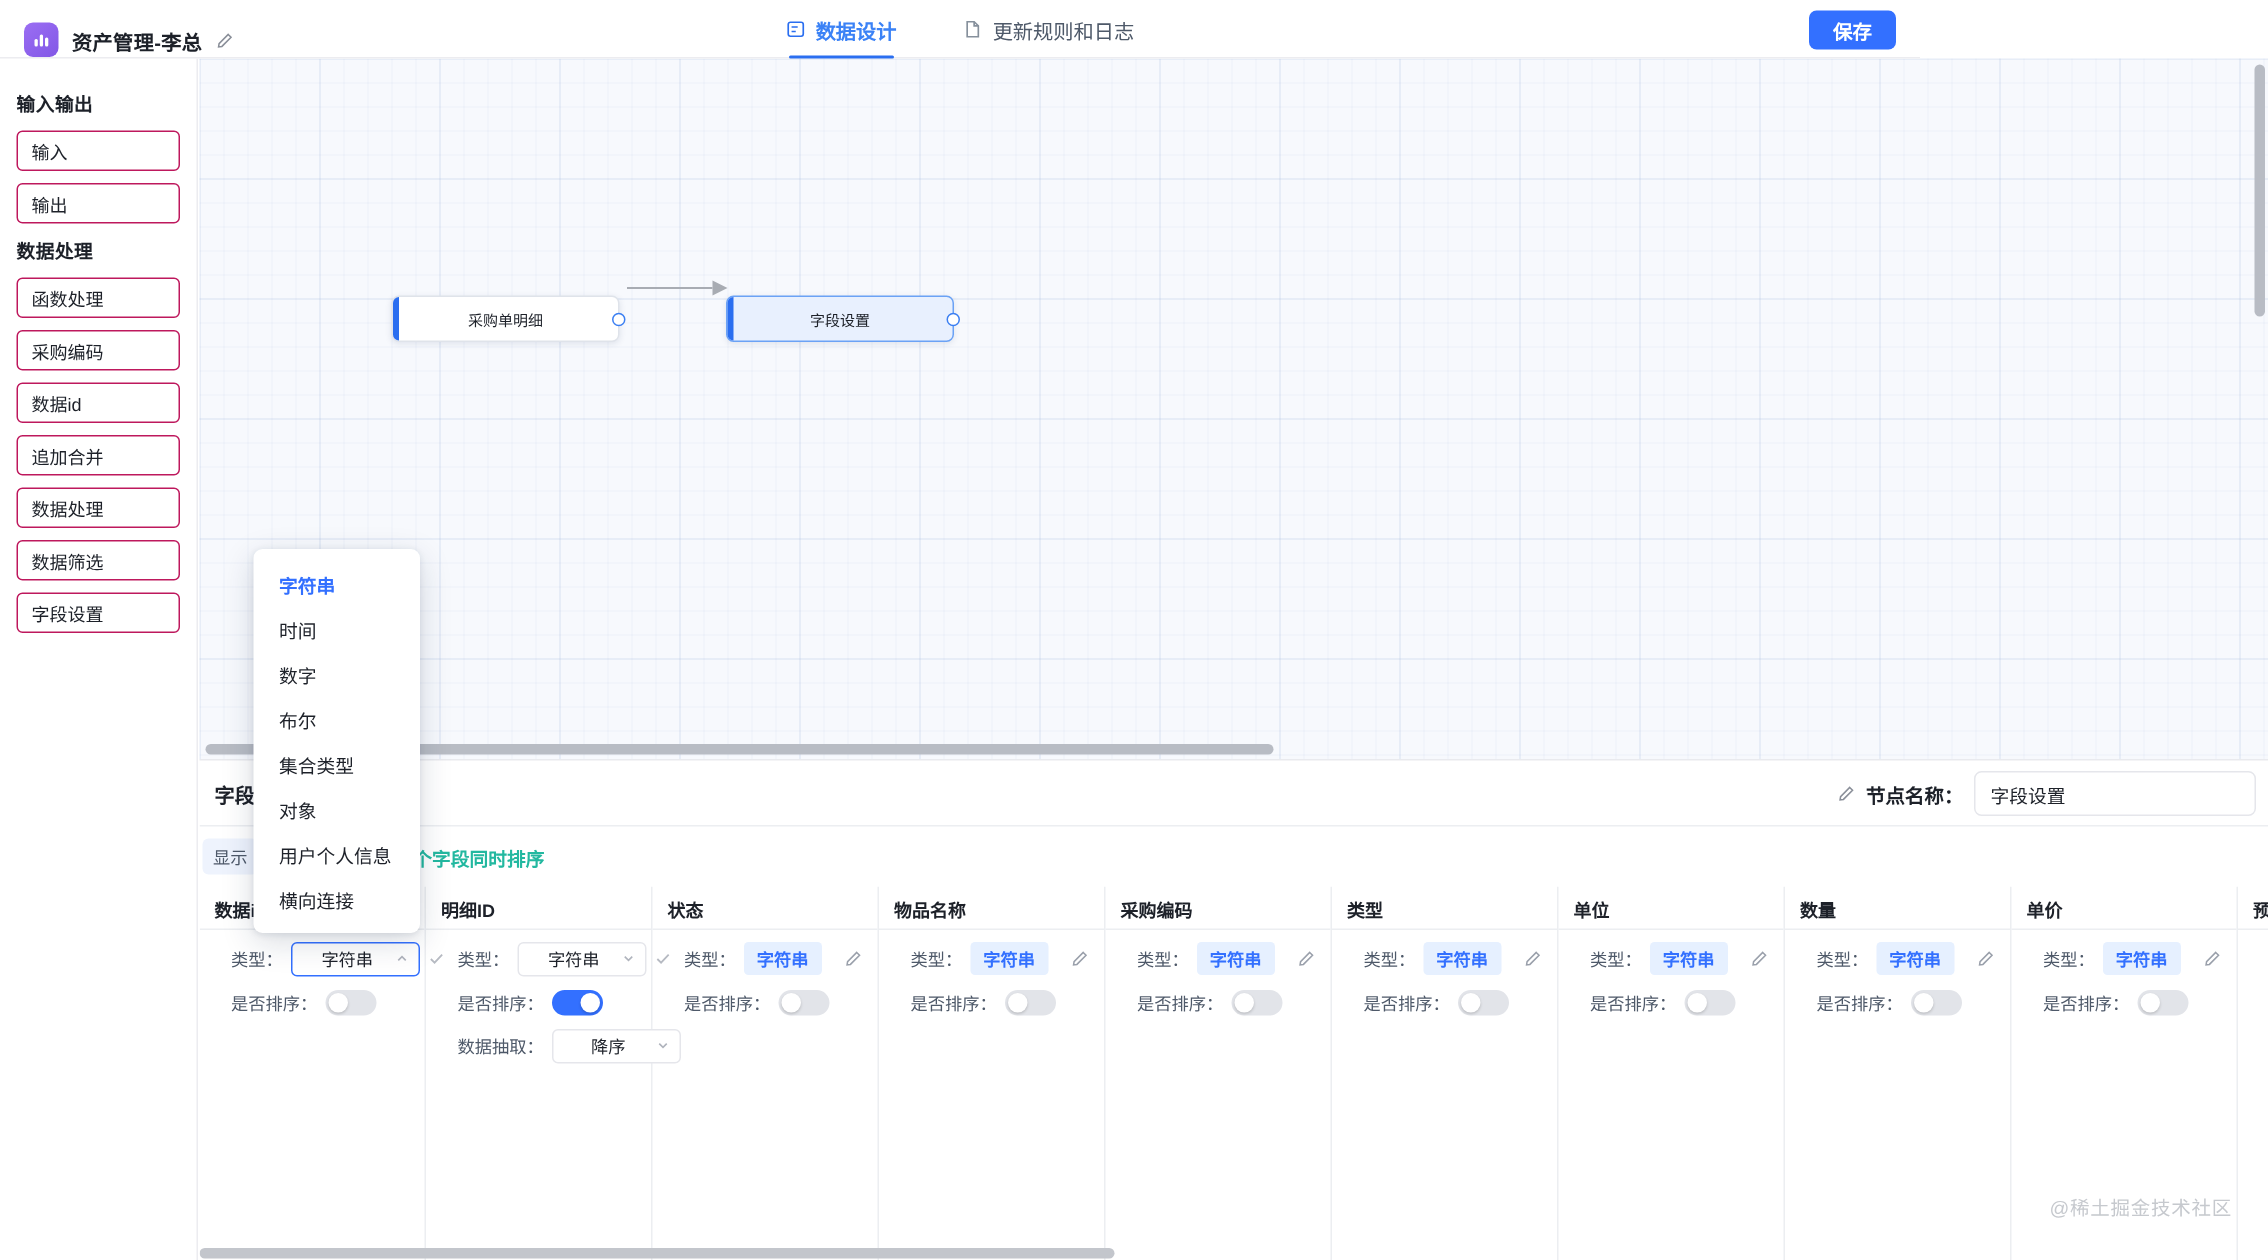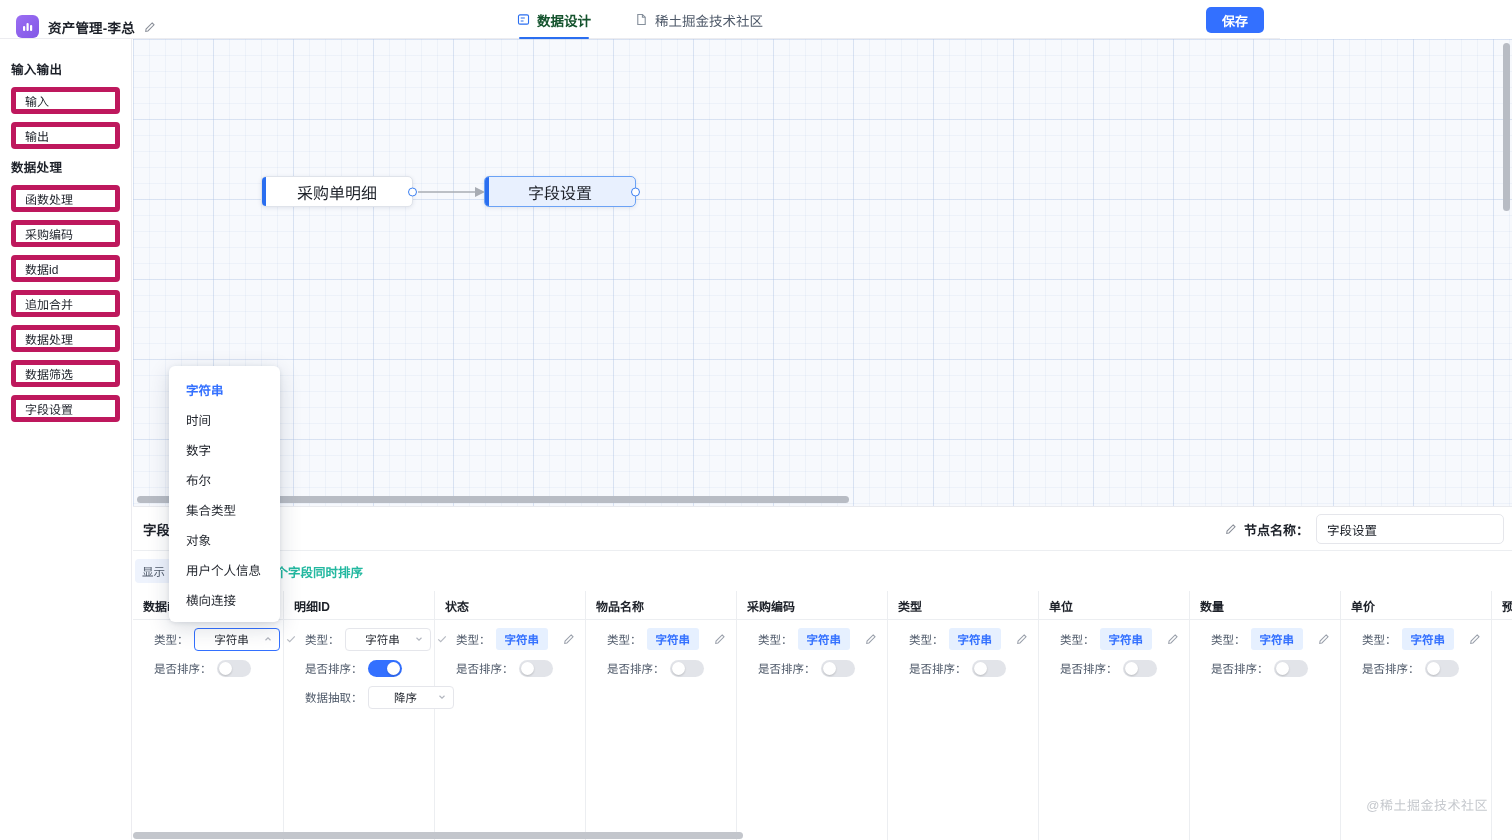--- a/index.html
+++ b/index.html
@@ -31,21 +31,21 @@
 
   .tabs {
     position: absolute; left: 0; right: 0; top: 0; height: 39px;
     display: flex; align-items: center; justify-content: center; gap: 44px;
   }
   .tab {
     position: relative; height: 39px; display: flex; align-items: center; gap: 7px;
     font-size: 13.5px; color: #4e5969; cursor: pointer;
   }
   .tab .tab-ico { color: #86909c; display: inline-flex; }
-  .tab.active { color: #14532d; font-weight: 700; }
+  .tab.active { color: #3b82f6; font-weight: 700; }
   .tab.active .tab-ico { color: #2a6ef0; }
   .tab.active::after {
     content: ""; position: absolute; left: 2px; right: 2px; bottom: 0;
     height: 2px; background: #2a6ef0; border-radius: 2px;
   }
   .save-btn {
     position: absolute; right: 16px; top: 7px;
     background: #3370ff; color: #fff; border: none; border-radius: 5px;
     font-size: 13px; font-weight: 700; padding: 0 16px; height: 26px;
     font-family: inherit; cursor: pointer;
@@ -56,42 +56,43 @@
     position: absolute; left: 0; top: 39px; width: 132px; height: 801px;
     background: #fff; border-right: 1px solid #ececf0; padding: 14px 11px 0 11px;
     overflow: hidden;
   }
   .side-group-title {
     font-size: 12.5px; color: #1d2129; font-weight: 700;
     margin: 6px 0 9px 0; letter-spacing: .3px;
   }
   .side-group-title.second { margin-top: 4px; }
   .side-item {
-    height: 27px; border: 5px solid #be185d; border-radius: 4px;
+    height: 27px; border: 1px solid #be185d; border-radius: 4px;
     background: #fff; display: flex; align-items: center; padding-left: 9px;
     font-size: 12px; color: #1d2129; margin-bottom: 8px; cursor: grab;
   }
 
   
   .canvas {
     position: absolute; left: 133px; top: 39px; width: 1379px; height: 467px;
     background-color: #f7f9fd;
     background-image:
       linear-gradient(to right, rgba(170,190,225,.30) 1px, transparent 1px),
       linear-gradient(to bottom, rgba(170,190,225,.30) 1px, transparent 1px),
       linear-gradient(to right, rgba(170,190,225,.13) 1px, transparent 1px),
       linear-gradient(to bottom, rgba(170,190,225,.13) 1px, transparent 1px);
     background-size: 80px 80px, 80px 80px, 16px 16px, 16px 16px;
     overflow: hidden;
   }
   .node {
     position: absolute; height: 31px; border-radius: 5px;
     display: flex; align-items: center; justify-content: center;
-    font-size: 16px; color: #1d2129; cursor: move;
+    font-size: 10px; color: #1d2129; cursor: move;
     box-shadow: 0 1px 4px rgba(20,40,90,.10);
+    margin-top: 21px;
   }
   .node-source {
     left: 128px; top: 137px; width: 152px;
     background: #fff; border: 1px solid #dfe3ea;
   }
   .node-source::before {
     content: ""; position: absolute; left: 0; top: 0; bottom: 0; width: 4px;
     background: #2a6ef0; border-radius: 5px 0 0 5px;
   }
   .node-target {
@@ -249,21 +250,21 @@
         </span>
         <span>数据设计</span>
       </div>
       <div class="tab">
         <span class="tab-ico">
           <svg width="13" height="13" viewBox="0 0 14 14" fill="none" stroke="currentColor" stroke-width="1.2">
             <path d="M3 1.6h5L11 4.5V12.4H3z"></path>
             <path d="M8 1.6V4.6h3"></path>
           </svg>
         </span>
-        <span>稀土掘金技术社区</span>
+        <span>更新规则和日志</span>
       </div>
     </div>
 
     <button class="save-btn">保存</button>
   </div>
 
   <div class="sidebar">
     <div class="side-group-title">输入输出</div>
     <div class="side-item">
       <span>输入</span>

